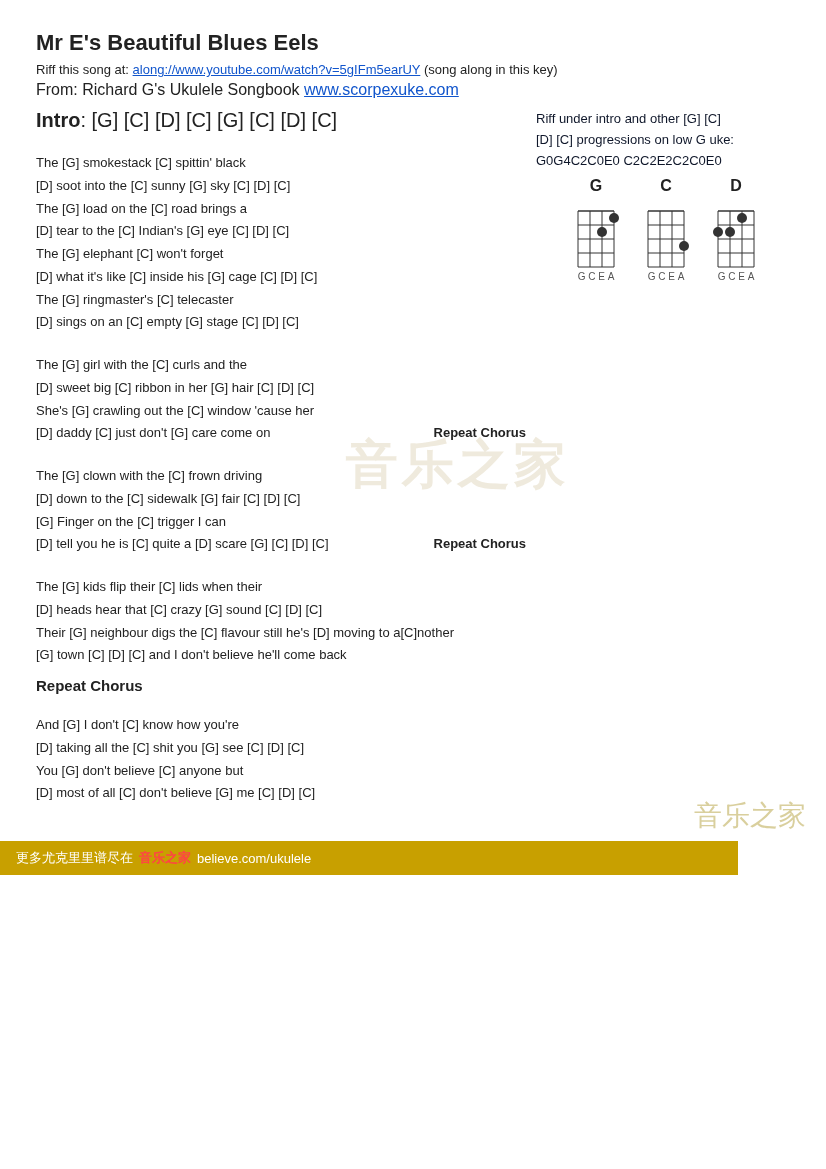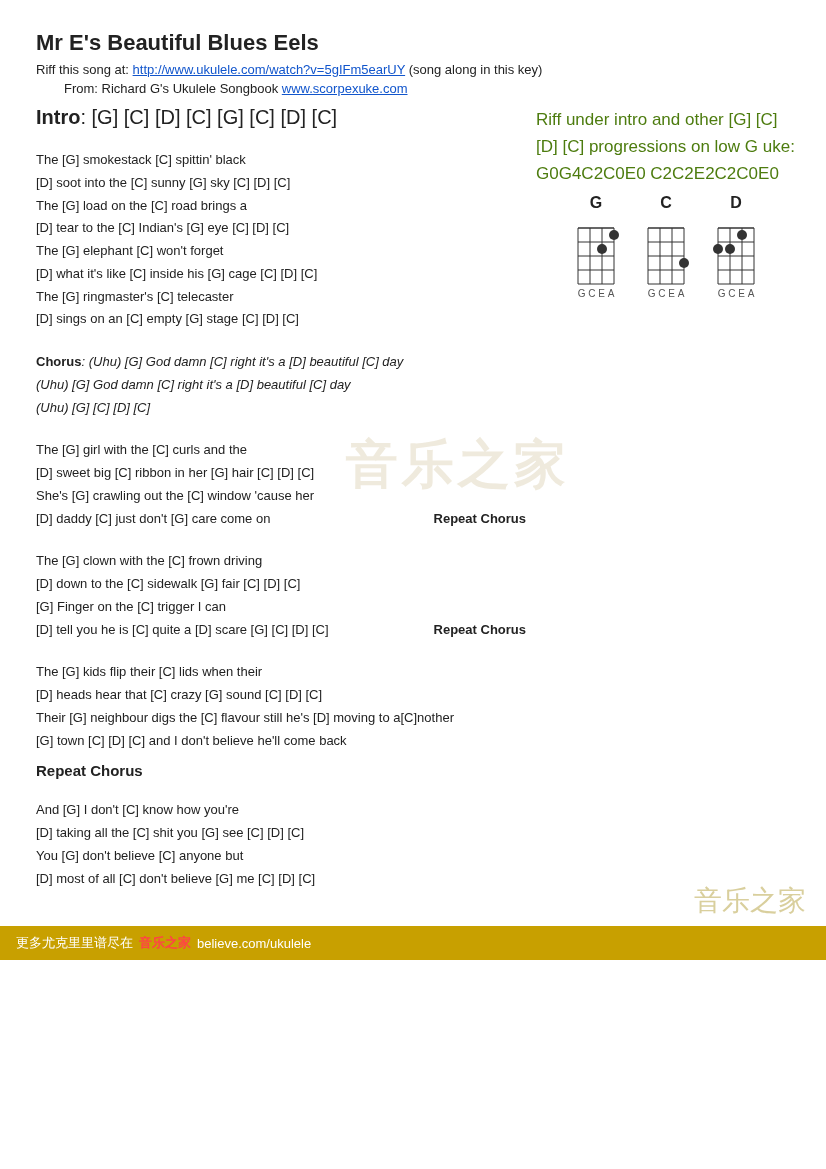--- a/index.html
+++ b/index.html
@@ -28,23 +28,22 @@
       font-size: 13px;
       margin-bottom: 4px;
     }
 
     .hear-line a {
       color: #1155CC;
       text-decoration: underline;
     }
 
     .from-line {
-      font-size: 13px;
+      font-size: 16px;
       margin-bottom: 10px;
-      margin-left: 28px;
     }
 
     .from-line a {
       color: #1155CC;
       text-decoration: underline;
     }
 
     .two-col {
       display: flex;
       gap: 10px;
@@ -53,22 +52,22 @@
     .main-content {
       flex: 1;
     }
 
     .right-panel {
       width: 260px;
       flex-shrink: 0;
     }
 
     .riff-text {
-      font-size: 17px;
-      color: #4d7c0f;
+      font-size: 13px;
+      color: #0f172a;
       line-height: 1.6;
       margin-bottom: 2px;
     }
 
     .chord-diagrams {
       display: flex;
       gap: 18px;
       margin-top: 6px;
       justify-content: center;
     }
@@ -135,21 +134,21 @@
       pointer-events: none;
       z-index: 10;
       font-family: "KaiTi", "STKaiti", serif;
       letter-spacing: 4px;
     }
 
     .footer-bar {
       position: absolute;
       bottom: 0;
       left: 0;
-      width: 826px;
+      width: 738px;
       background: #c8a000;
       color: #fff;
       font-size: 13px;
       padding: 8px 16px;
       display: flex;
       align-items: center;
       gap: 6px;
     }
 
     .footer-bar .site-name {
@@ -168,21 +167,21 @@
     }
   </style>
 </head>
 <body>
 
 <div class="page">
 
   <div class="title">Mr E's Beautiful Blues    Eels</div>
 
   <div class="hear-line">
-    <span>Riff this song at: </span><a href="#">http://www.ukulele.com/watch?v=5gIFm5earUY</a><span> (song along in this key)</span>
+    <span>Riff this song at: </span><a href="#">along://www.youtube.com/watch?v=5gIFm5earUY</a><span> (song along in this key)</span>
   </div>
 
   <div class="from-line">
     <span>From:  Richard G's Ukulele Songbook  </span><a href="#">www.scorpexuke.com</a>
   </div>
 
   <div class="two-col">
     <div class="main-content">
 
       <div class="intro-line">
@@ -193,25 +192,20 @@
         The [G] smokestack [C] spittin' black<br>
         [D] soot into the [C] sunny [G] sky [C] [D] [C]<br>
         The [G] load on the [C] road brings a<br>
         [D] tear to the [C] Indian's [G] eye [C] [D] [C]<br>
         The [G] elephant [C] won't forget<br>
         [D] what it's like [C] inside his [G] cage [C] [D] [C]<br>
         The [G] ringmaster's [C] telecaster<br>
         [D] sings on an [C] empty [G] stage [C] [D] [C]
       </div>
 
-      <div class="lyrics-block chorus">
-        <span class="chorus-label">Chorus</span>:  (Uhu) [G] God damn [C] right it's a [D] beautiful [C] day<br>
-        (Uhu) [G] God damn [C] right it's a [D] beautiful [C] day<br>
-        (Uhu) [G] [C] [D] [C]
-      </div>
 
       <div class="lyrics-block">
         The [G] girl with the [C] curls and the<br>
         [D] sweet big [C] ribbon in her [G] hair [C] [D] [C]<br>
         She's [G] crawling out the [C] window 'cause her<br>
         [D] daddy [C] just don't [G] care  come on
         <span class="repeat-inline">Repeat Chorus</span>
       </div>
 
       <div class="lyrics-block">

